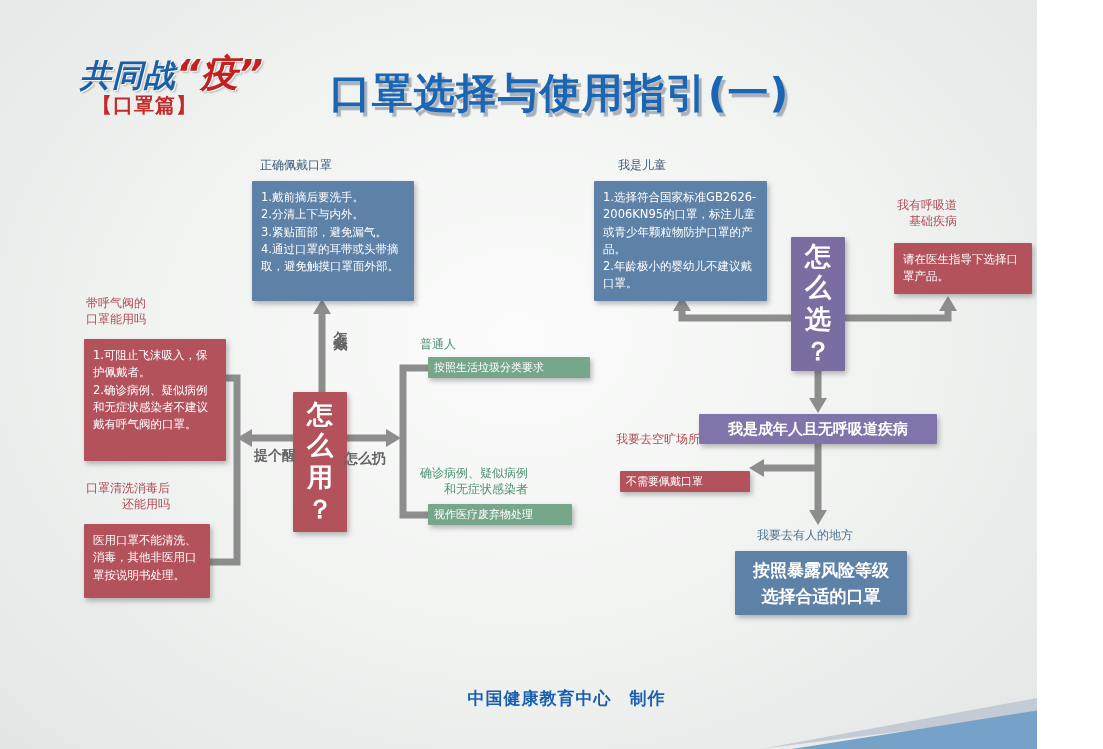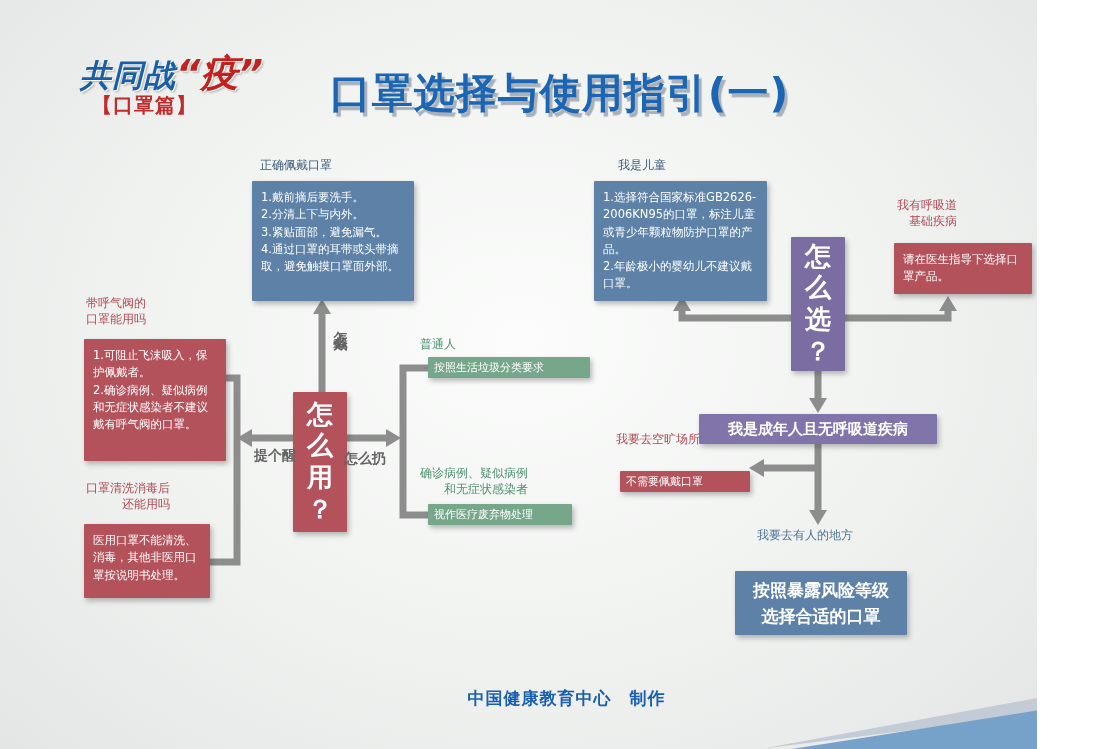--- a/index.html
+++ b/index.html
@@ -33,21 +33,21 @@
   .box-green{background:#77a78b;}
   .box-purple{background:#7b6da2;}
   .bar-purple{background:#8174aa;}
   .body-sm{font-size:11.5px;line-height:1.5;padding:8px 9px;}
   .strip{font-size:11px;line-height:1.2;padding:4px 6px;text-align:left;}
   .qbox{display:flex;align-items:center;justify-content:center;text-align:center;
     font-weight:bold;font-size:26px;line-height:1.22;}
   .barbox{display:flex;align-items:center;justify-content:center;text-align:center;
     font-weight:bold;font-size:15px;}
   .riskbox{display:flex;align-items:center;justify-content:center;text-align:center;
-    font-weight:bold;font-size:17px;line-height:1.55;margin-top:20px;}
+    font-weight:bold;font-size:17px;line-height:1.55;}
   
   .conn-label{font-weight:bold;color:#636363;font-size:14px;}
   .vert{writing-mode:vertical-rl;letter-spacing:3px;}
   
   .footer{width:1103px;text-align:center;font-weight:bold;font-size:17px;color:#1a5fae;letter-spacing:1px;}
   svg{display:block;}
 </style>
 </head>
 <body>
 

